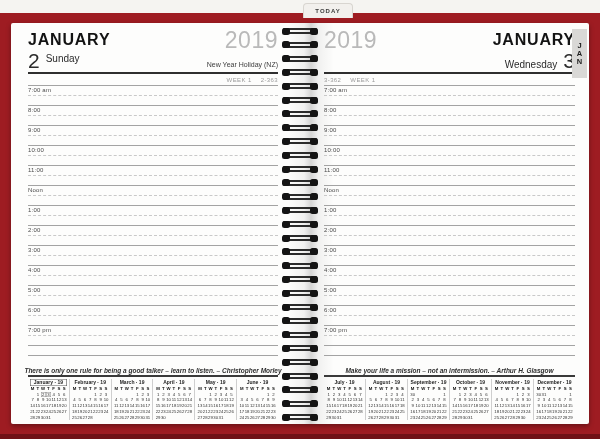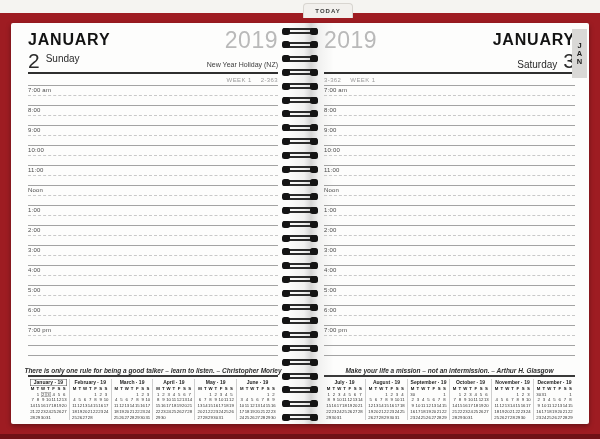--- a/index.html
+++ b/index.html
@@ -449,21 +449,21 @@
           </div>
         </div>
     </div>
 
     <div class="page right">
       <div class="month-row">
         <span class="year">2019</span>
         <span class="month-name">JANUARY</span>
       </div>
       <div class="day-row right-side">
-        <span class="day-name">Saturday</span>
+        <span class="day-name">Wednesday</span>
         <span class="day-number">3</span>
       </div>
       <div class="thick-rule"></div>
       <div class="week-row left-align">
         <span>3-362</span>
         <span>WEEK 1</span>
       </div>
       <div class="schedule">
           <div class="hour-row">
             <span class="time-label">7:00 am</span>

